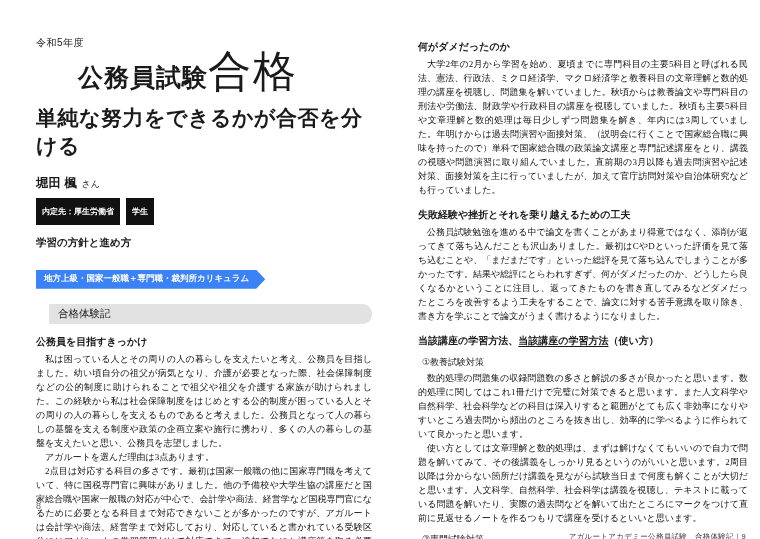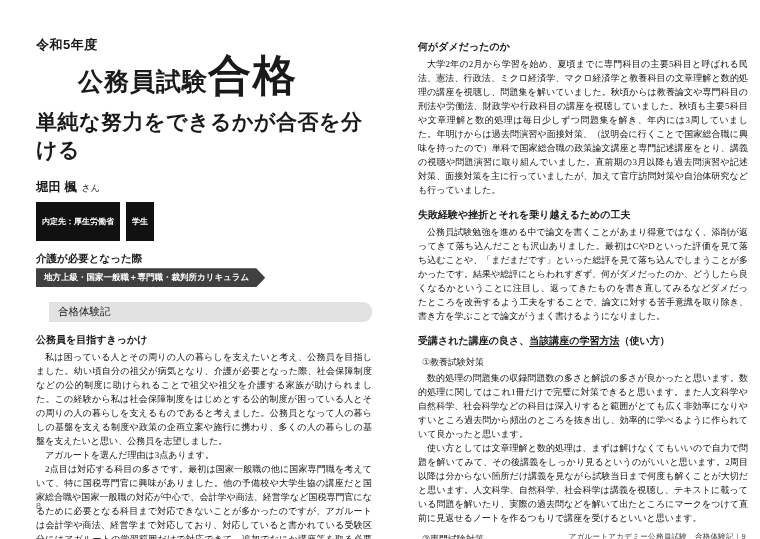--- a/index.html
+++ b/index.html
@@ -9,39 +9,39 @@
     font-family: "Liberation Sans", "DejaVu Sans", sans-serif;
     color: #1a1a1a;
     position: relative;
     overflow: hidden;
   }
   .page-col { position: absolute; top: 36px; }
   .col-left  { left: 36px;  width: 336px; }
   .col-right { left: 418px; width: 330px; top: 40px; }
 
   
-  .year-label { font-size: 13px; font-weight: bold; letter-spacing: 0.5px; }
+  .year-label { font-size: 10px; font-weight: normal; letter-spacing: 0.5px; }
   .title-row { display: flex; align-items: baseline; margin-top: 1px; margin-left: 42px; }
   .exam-label { font-size: 25px; font-weight: 900; letter-spacing: 1px; line-height: 1.1; }
-  .pass-label { font-size: 43px; font-weight: 700; letter-spacing: 2px; line-height: 0.95; }
+  .pass-label { font-size: 43px; font-weight: 400; letter-spacing: 2px; line-height: 0.95; }
   .headline {
     font-family: "Liberation Serif", "DejaVu Serif", serif;
     font-weight: bold; font-size: 21px; letter-spacing: 0.5px; margin-top: 12px;
   }
   .name-row { margin-top: 13px; }
   .person-name { font-size: 12.5px; font-weight: bold; }
   .name-suffix { font-size: 9px; }
   .badge-row { margin-top: 6px; display: flex; gap: 6px; }
   .chip {
     background: #111; color: #fff; font-size: 8px; font-weight: bold;
-    padding: 14px 6px; display: inline-block;
+    padding: 8px 6px; display: inline-block;
   }
   .curriculum-label { font-size: 10.5px; font-weight: bold; margin-top: 11px; }
   .arrow-badge {
-    margin-top: 2px; display: inline-block; background: #404040; color: #fff;
+    margin-top: 20px; display: inline-block; background: #3b82f6; color: #fff;
     font-size: 8.5px; font-weight: bold; padding: 3.5px 16px 3.5px 8px;
     clip-path: polygon(0 0, calc(100% - 9px) 0, 100% 50%, calc(100% - 9px) 100%, 0 100%);
   }
 
   
   .section-bar {
     margin-top: 15px; background: #e2e2e2; border-radius: 0 9px 9px 0;
     padding: 3px 9px; font-size: 10.5px; font-weight: normal; color: #222; margin-left: 13px;
   }
 
@@ -82,21 +82,21 @@
   <div class="name-row">
     <span class="person-name">堀田 楓</span>
     <span class="name-suffix">さん</span>
   </div>
 
   <div class="badge-row">
     <span class="chip">内定先：厚生労働省</span>
     <span class="chip">学生</span>
   </div>
 
-  <div class="curriculum-label">介護が必要となった際</div>
+  <div class="curriculum-label">学習の方針と進め方</div>
 
   <div>
     <span class="arrow-badge">地方上級・国家一般職＋専門職・裁判所カリキュラム</span>
   </div>
 
   <div class="section-bar">合格体験記</div>
 
   <div class="subhead">公務員を目指すきっかけ</div>
   <p class="body-text">私は困っている人とその周りの人の暮らしを支えたいと考え、公務員を目指しました。幼い頃自分の祖父が病気となり、介護が必要となった際、社会保障制度などの公的制度に助けられることで祖父や祖父を介護する家族が助けられました。この経験から私は社会保障制度をはじめとする公的制度が困っている人とその周りの人の暮らしを支えるものであると考えました。公務員となって人の暮らしの基盤を支える制度や政策の企画立案や施行に携わり、多くの人の暮らしの基盤を支えたいと思い、公務員を志望しました。</p>
 
@@ -107,21 +107,21 @@
 
 <div class="page-col col-right">
 
   <div class="subhead" style="margin-top:0;">何がダメだったのか</div>
   <p class="body-text">大学2年の2月から学習を始め、夏頃までに専門科目の主要5科目と呼ばれる民法、憲法、行政法、ミクロ経済学、マクロ経済学と教養科目の文章理解と数的処理の講座を視聴し、問題集を解いていました。秋頃からは教養論文や専門科目の刑法や労働法、財政学や行政科目の講座を視聴していました。秋頃も主要5科目や文章理解と数的処理は毎日少しずつ問題集を解き、年内には3周していました。年明けからは過去問演習や面接対策、（説明会に行くことで国家総合職に興味を持ったので）単科で国家総合職の政策論文講座と専門記述講座をとり、講義の視聴や問題演習に取り組んでいました。直前期の3月以降も過去問演習や記述対策、面接対策を主に行っていましたが、加えて官庁訪問対策や自治体研究なども行っていました。</p>
 
   <div class="subhead">失敗経験や挫折とそれを乗り越えるための工夫</div>
   <p class="body-text">公務員試験勉強を進める中で論文を書くことがあまり得意ではなく、添削が返ってきて落ち込んだことも沢山ありました。最初はCやDといった評価を見て落ち込むことや、「まだまだです」といった総評を見て落ち込んでしまうことが多かったです。結果や総評にとらわれすぎず、何がダメだったのか、どうしたら良くなるかということに注目し、返ってきたものを書き直してみるなどダメだったところを改善するよう工夫をすることで、論文に対する苦手意識を取り除き、書き方を学ぶことで論文がうまく書けるようになりました。</p>
 
   <div class="subhead">
-    <span>受講された講座の良さ、</span><span class="u">当該講座の学習方法</span><span>（使い方）</span>
+    <span>当該講座の学習方法、</span><span class="u">当該講座の学習方法</span><span>（使い方）</span>
   </div>
 
   <div class="sub-label">①教養試験対策</div>
   <p class="body-text">数的処理の問題集の収録問題数の多さと解説の多さが良かったと思います。数的処理に関してはこれ1冊だけで完璧に対策できると思います。また人文科学や自然科学、社会科学などの科目は深入りすると範囲がとても広く非効率になりやすいところ過去問から頻出のところを抜き出し、効率的に学べるように作られていて良かったと思います。</p>
   <p class="body-text">使い方としては文章理解と数的処理は、まずは解けなくてもいいので自力で問題を解いてみて、その後講義をしっかり見るというのがいいと思います。2周目以降は分からない箇所だけ講義を見ながら試験当日まで何度も解くことが大切だと思います。人文科学、自然科学、社会科学は講義を視聴し、テキストに載っている問題を解いたり、実際の過去問などを解いて出たところにマークをつけて直前に見返せるノートを作るつもりで講座を受けるといいと思います。</p>
 
   <div class="sub-label">②専門試験対策</div>
 
 </div>
 

